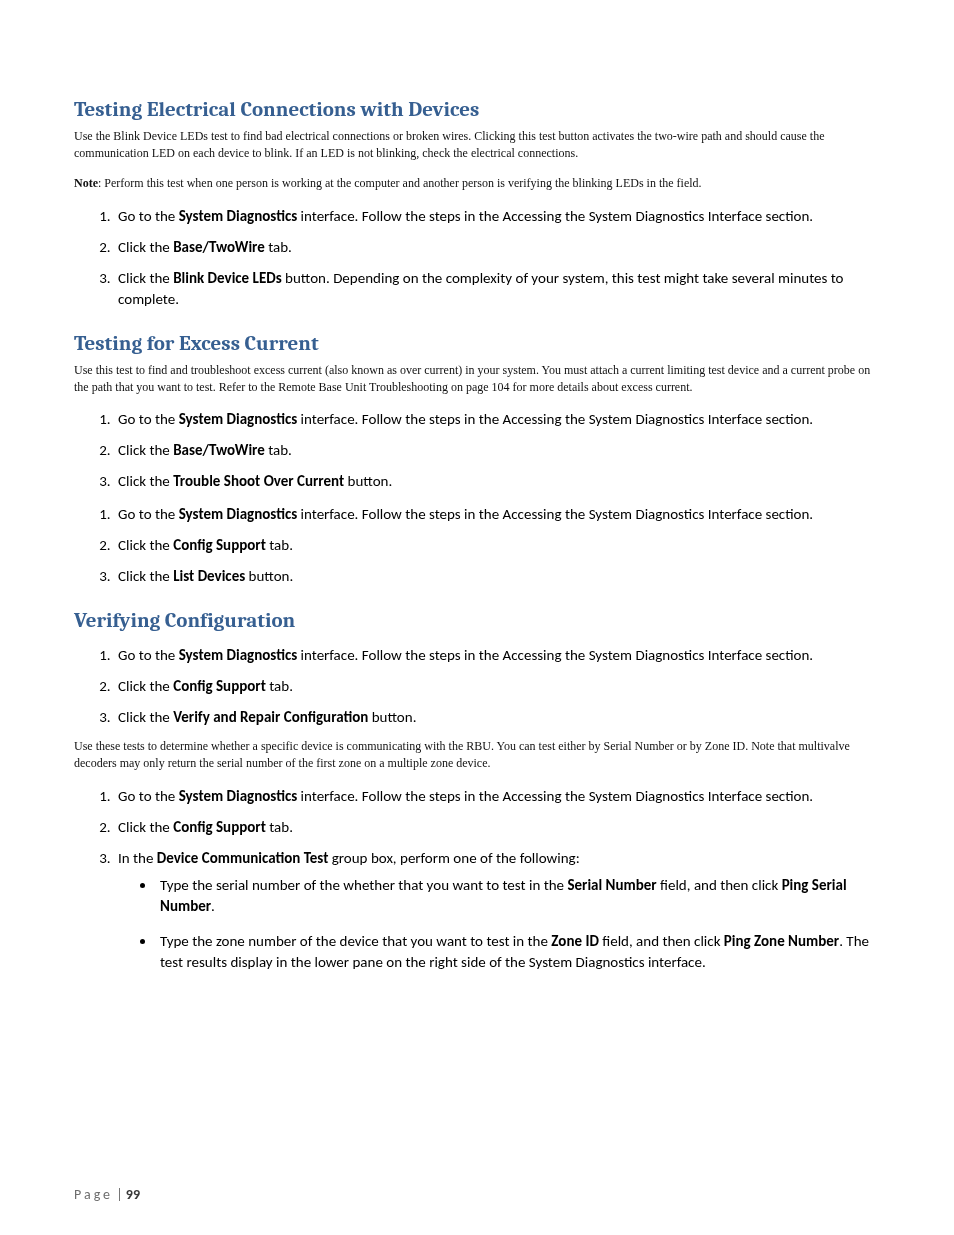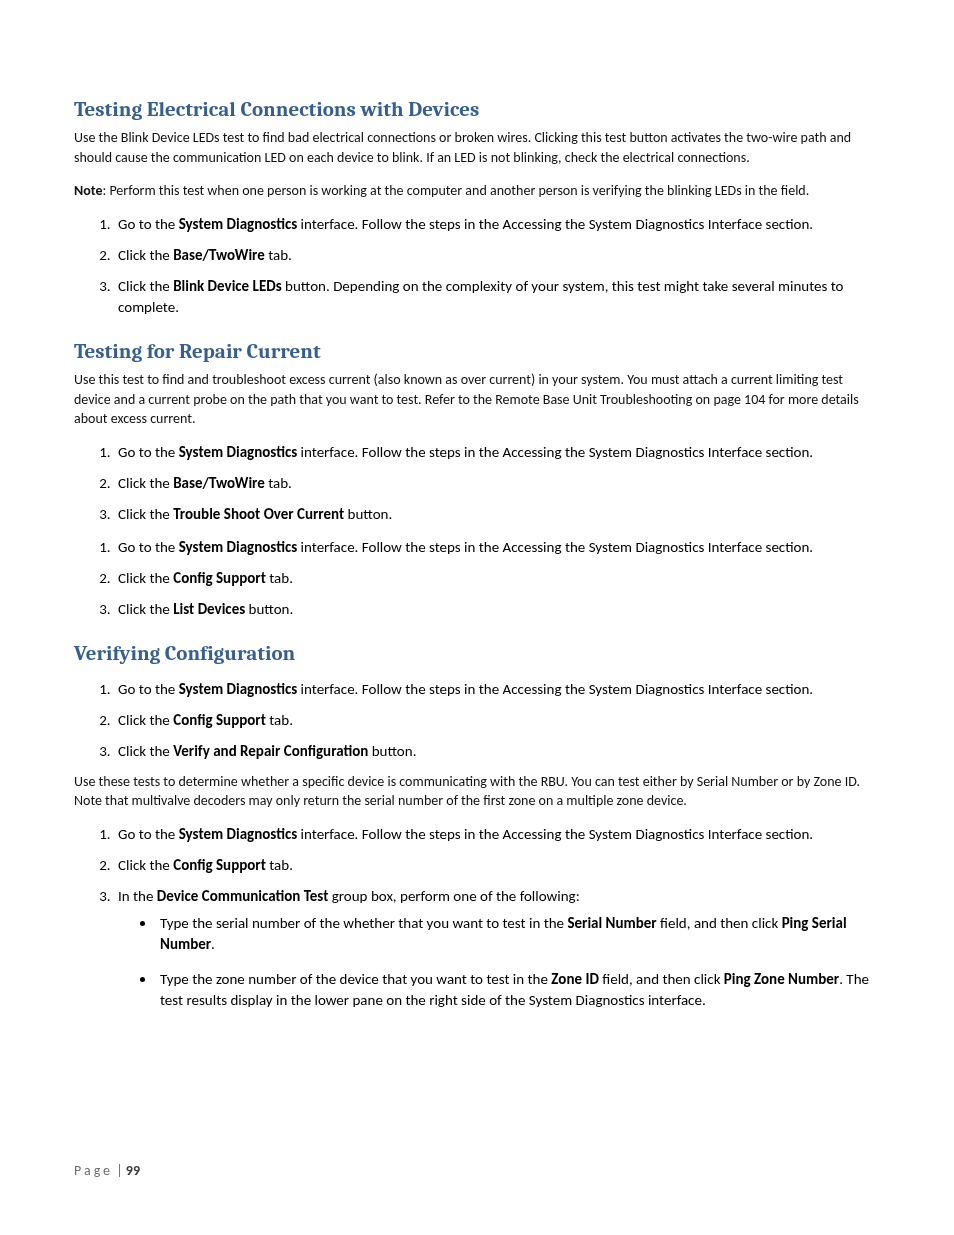--- a/index.html
+++ b/index.html
@@ -23,24 +23,25 @@
     font-weight: 700;
     color: #365f91;
     font-size: 21px;
     margin: 0 0 6px 0;
     line-height: 1.25;
   }
   h2.section-heading.mt {
     margin-top: 20px;
   }
   p.body {
-    font-size: 14px;
+    font-size: 12px;
     line-height: 1.38;
     margin: 0 0 14px 0;
     color: #111;
+    font-family: Liberation Serif, serif;
   }
   ol.steps {
     margin: 12px 0 10px 0;
     padding-left: 40px;
     font-size: 15px;
     line-height: 1.4;
   }
   ol.steps > li {
     padding-left: 4px;
     margin-bottom: 10px;
@@ -53,21 +54,21 @@
     line-height: 1.4;
   }
   ul.bullets > li {
     margin-bottom: 14px;
     padding-left: 4px;
   }
   .b { font-weight: 700; }
   .footer {
     position: absolute;
     left: 74px;
-    bottom: 56px;
+    bottom: 32px;
     font-size: 14px;
     color: #6e6e6e;
     font-family: Calibri, "Segoe UI", Arial, sans-serif;
   }
   .footer .spaced {
     letter-spacing: 3px;
   }
   .footer .pgnum {
     color: #3a3a3a;
     font-weight: 700;
@@ -81,21 +82,21 @@
 
   <h2 class="section-heading">Testing Electrical Connections with Devices</h2>
   <p class="body"><span>Use the Blink Device LEDs test to find bad electrical connections or broken wires. Clicking this test button activates the two-wire path and should cause the communication LED on each device to blink. If an LED is not blinking, check the electrical connections.</span></p>
   <p class="body"><span class="b">Note</span><span>: Perform this test when one person is working at the computer and another person is verifying the blinking LEDs in the field.</span></p>
   <ol class="steps">
     <li><span>Go to the </span><span class="b">System Diagnostics</span><span> interface. Follow the steps in the Accessing the System Diagnostics Interface section.</span></li>
     <li><span>Click the </span><span class="b">Base/TwoWire</span><span> tab.</span></li>
     <li><span>Click the </span><span class="b">Blink Device LEDs</span><span> button. Depending on the complexity of your system, this test might take several minutes to complete.</span></li>
   </ol>
 
-  <h2 class="section-heading mt">Testing for Repair Current</h2>
+  <h2 class="section-heading mt">Testing for Excess Current</h2>
   <p class="body"><span>Use this test to find and troubleshoot excess current (also known as over current) in your system. You must attach a current limiting test device and a current probe on the path that you want to test. Refer to the Remote Base Unit Troubleshooting on page 104 for more details about excess current.</span></p>
   <ol class="steps">
     <li><span>Go to the </span><span class="b">System Diagnostics</span><span> interface. Follow the steps in the Accessing the System Diagnostics Interface section.</span></li>
     <li><span>Click the </span><span class="b">Base/TwoWire</span><span> tab.</span></li>
     <li><span>Click the </span><span class="b">Trouble Shoot Over Current</span><span> button.</span></li>
   </ol>
 
   <ol class="steps">
     <li><span>Go to the </span><span class="b">System Diagnostics</span><span> interface. Follow the steps in the Accessing the System Diagnostics Interface section.</span></li>
     <li><span>Click the </span><span class="b">Config Support</span><span> tab.</span></li>

